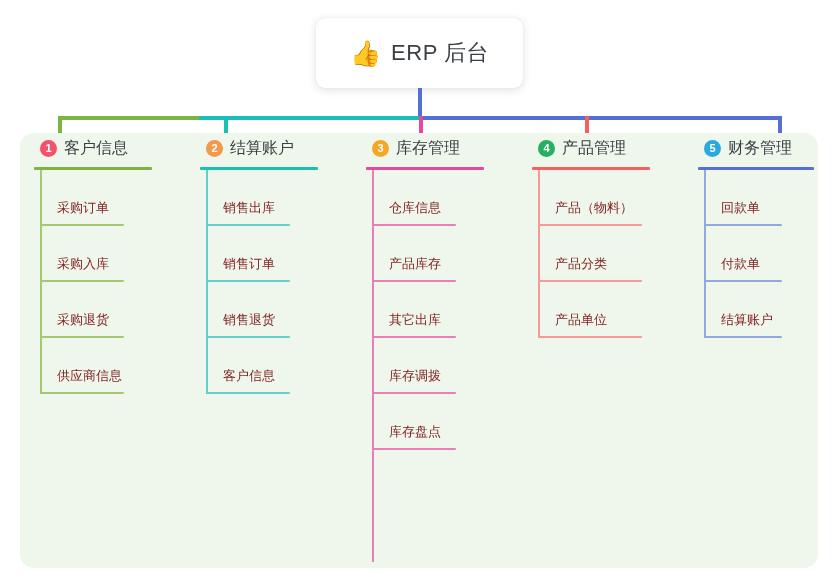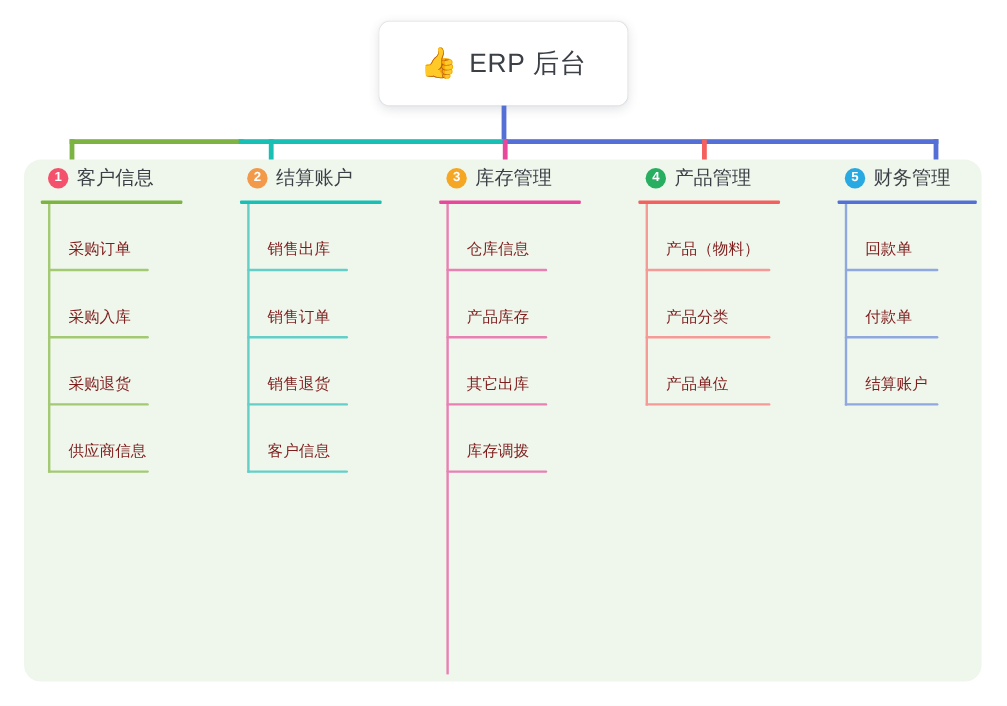--- a/index.html
+++ b/index.html
@@ -170,20 +170,24 @@
         <span class="leaf-rule" style="width:84px;background:#e880b4"></span>
       </div>
       <div class="leaf">
         <span class="leaf-text">其它出库</span>
         <span class="leaf-rule" style="width:84px;background:#e880b4"></span>
       </div>
       <div class="leaf">
         <span class="leaf-text">库存调拨</span>
         <span class="leaf-rule" style="width:84px;background:#e880b4"></span>
       </div>
+      <div class="leaf">
+        <span class="leaf-text">库存盘点</span>
+        <span class="leaf-rule" style="width:84px;background:#e880b4"></span>
+      </div>
         </div>
       </div>
       <div class="col" style="left:508px;width:165px;">
         <div class="col-head">
           <span class="badge" style="background:#27ae60">4</span>
           <span class="col-title">产品管理</span>
         </div>
         <div class="col-rule" style="width:118px;background:#f4605e;margin-left:4px;"></div>
         <div class="col-body">
           <div class="spine" style="height:168px;background:#f59a96"></div>

